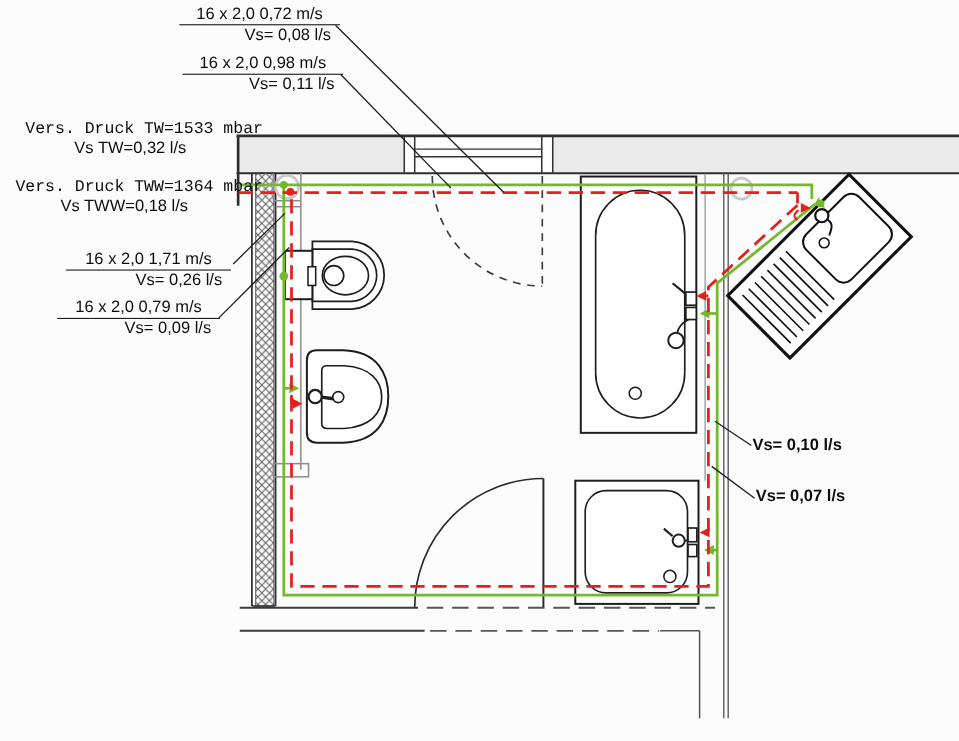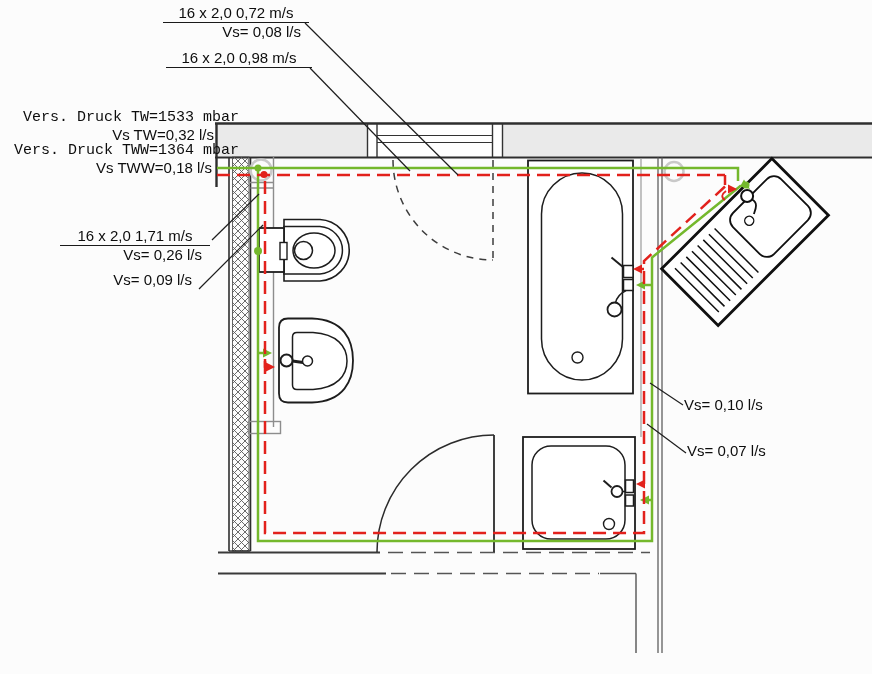--- a/index.html
+++ b/index.html
@@ -2,23 +2,23 @@
 <html><head>
 <meta charset="utf-8">
 <style>
   html,body{margin:0;padding:0;background:#fff;}
   #stage{position:relative;width:863px;height:674px;background:#fcfcfc;overflow:hidden;
          font-family:"Liberation Sans",sans-serif;padding-left:36px;}
   #plan-svg{position:absolute;left:0;top:0;}
   .lbl{position:absolute;font-size:15px;line-height:17px;color:#0d0d0d;white-space:nowrap;}
   .lbl .spec{display:block;text-align:center;border-bottom:1.5px solid #1a1a1a;padding:0 2px 1px 2px;}
   .lbl .flow{display:block;text-align:right;padding-right:8px;}
-  .lbl.flow-left .flow{text-align:left;padding-left:2px;padding-right:0;}
+  .lbl.flow-left .flow{text-align:left;padding-left:2px;padding-right:0;font-weight:bold;}
   .lbl.plain .spec{border-bottom:none;text-align:right;padding:0;font-family:Liberation Mono, monospace;}
-  .lbl.plain .flow{padding-right:0;}
+  .lbl.plain .flow{padding-right:0;text-align:center;}
 </style>
 </head>
 <body>
 
 <div id="stage">
 
 <svg id="plan-svg" width="872" height="674" viewBox="0 0 872 674">
   <defs>
     <pattern id="insul" patternUnits="userSpaceOnUse" width="7" height="7">
       <path d="M0,0 L7,7 M7,0 L0,7" stroke="#5a5a5a" stroke-width="0.9" fill="none"></path>
@@ -181,36 +181,38 @@
     <path d="M647,424 L686,453"></path>
   </g>
 </svg>
 
 <div class="lbl" style="left:163px;top:4px;width:146px">
   <span class="spec">16 x 2,0 0,72 m/s</span>
   <span class="flow">Vs= 0,08 l/s</span>
 </div>
 <div class="lbl" style="left:166px;top:49px;width:146px">
   <span class="spec">16 x 2,0 0,98 m/s</span>
+  <span class="flow">Vs= 0,11 l/s</span>
 </div>
 
 <div class="lbl plain" style="left:23px;top:109px;width:191px">
   <span class="spec">Vers. Druck TW=1533 mbar</span>
   <span class="flow">Vs TW=0,32 l/s</span>
 </div>
-<div class="lbl plain" style="left:14px;top:142px;width:198px">
+<div class="lbl plain" style="left:14px;top:162px;width:198px">
   <span class="spec">Vers. Druck TWW=1364 mbar</span>
   <span class="flow">Vs TWW=0,18 l/s</span>
 </div>
 
 <div class="lbl" style="left:60px;top:227px;width:150px">
   <span class="spec">16 x 2,0 1,71 m/s</span>
   <span class="flow">Vs= 0,26 l/s</span>
 </div>
 <div class="lbl" style="left:52px;top:271px;width:148px">
+  <span class="spec">16 x 2,0 0,79 m/s</span>
   <span class="flow">Vs= 0,09 l/s</span>
 </div>
 
 <div class="lbl flow-left" style="left:682px;top:396px;width:138px">
   <span class="flow">Vs= 0,10 l/s</span>
 </div>
 <div class="lbl flow-left" style="left:685px;top:442px;width:138px">
   <span class="flow">Vs= 0,07 l/s</span>
 </div>
 

